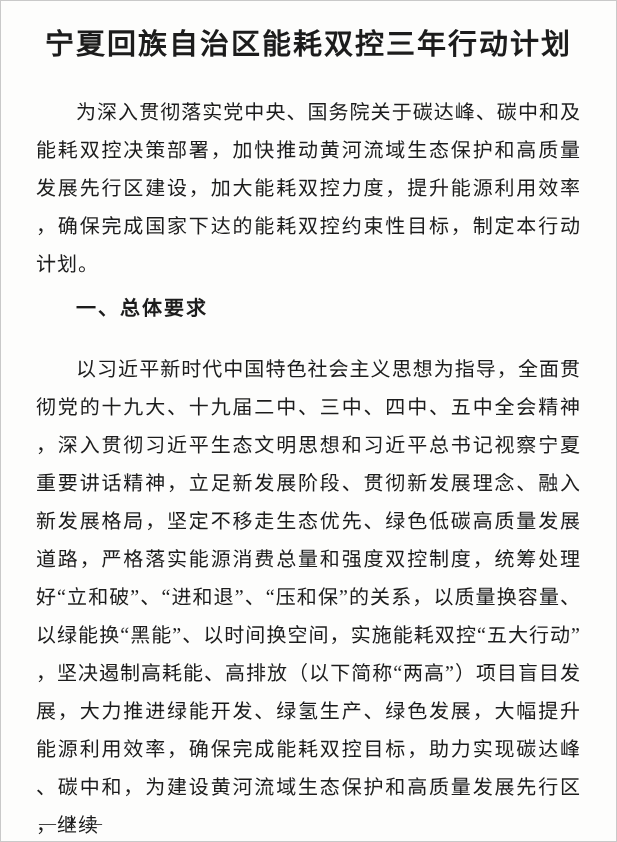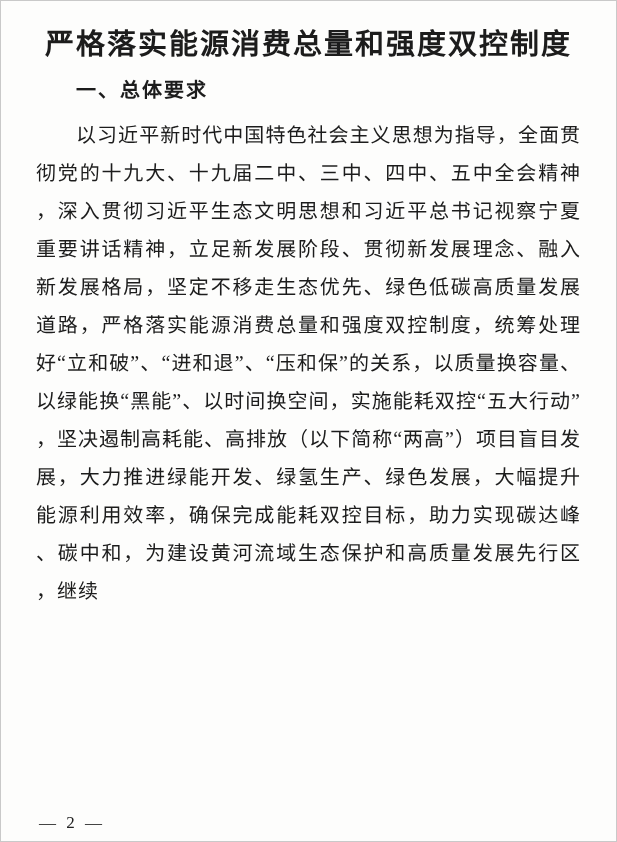--- a/index.html
+++ b/index.html
@@ -46,21 +46,21 @@
     text-align: justify;
     text-justify: inter-character;
     text-indent: 2em;
     word-break: break-all;
     line-break: anywhere;
   }
   .intro-para {
     margin-top: 28px;
   }
   .section-heading {
-    margin: 6px 0 7px 0;
+    margin: 6px 0 23px 0;
     font-size: 20px;
     font-weight: 700;
     line-height: 38px;
     letter-spacing: 2px;
     text-indent: 2em;
     font-family: Liberation Sans, sans-serif;
   }
   .page-number {
     position: absolute;
     left: 38px;
@@ -68,23 +68,24 @@
     font-size: 17px;
     letter-spacing: 3px;
     color: #222;
   }
 </style>
 </head>
 <body>
 
 <div class="page">
 
-  <h1 class="doc-title">严格落实能源消费总量和强度双控制度</h1>
+  <h1 class="doc-title">宁夏回族自治区能耗双控三年行动计划</h1>
 
 
+  <p class="body-para intro-para">为深入贯彻落实党中央、国务院关于碳达峰、碳中和及能耗双控决策部署，加快推动黄河流域生态保护和高质量发展先行区建设，加大能耗双控力度，提升能源利用效率，确保完成国家下达的能耗双控约束性目标，制定本行动计划。</p>
 
   <h3 class="section-heading">一、总体要求</h3>
 
   <p class="body-para">以习近平新时代中国特色社会主义思想为指导，全面贯彻党的十九大、十九届二中、三中、四中、五中全会精神，深入贯彻习近平生态文明思想和习近平总书记视察宁夏重要讲话精神，立足新发展阶段、贯彻新发展理念、融入新发展格局，坚定不移走生态优先、绿色低碳高质量发展道路，严格落实能源消费总量和强度双控制度，统筹处理好“立和破”、“进和退”、“压和保”的关系，以质量换容量、以绿能换“黑能”、以时间换空间，实施能耗双控“五大行动”，坚决遏制高耗能、高排放（以下简称“两高”）项目盲目发展，大力推进绿能开发、绿氢生产、绿色发展，大幅提升能源利用效率，确保完成能耗双控目标，助力实现碳达峰、碳中和，为建设黄河流域生态保护和高质量发展先行区，继续</p>
 
   <div class="page-number">— 2 —</div>
 
 </div>
 
 </body></html>

